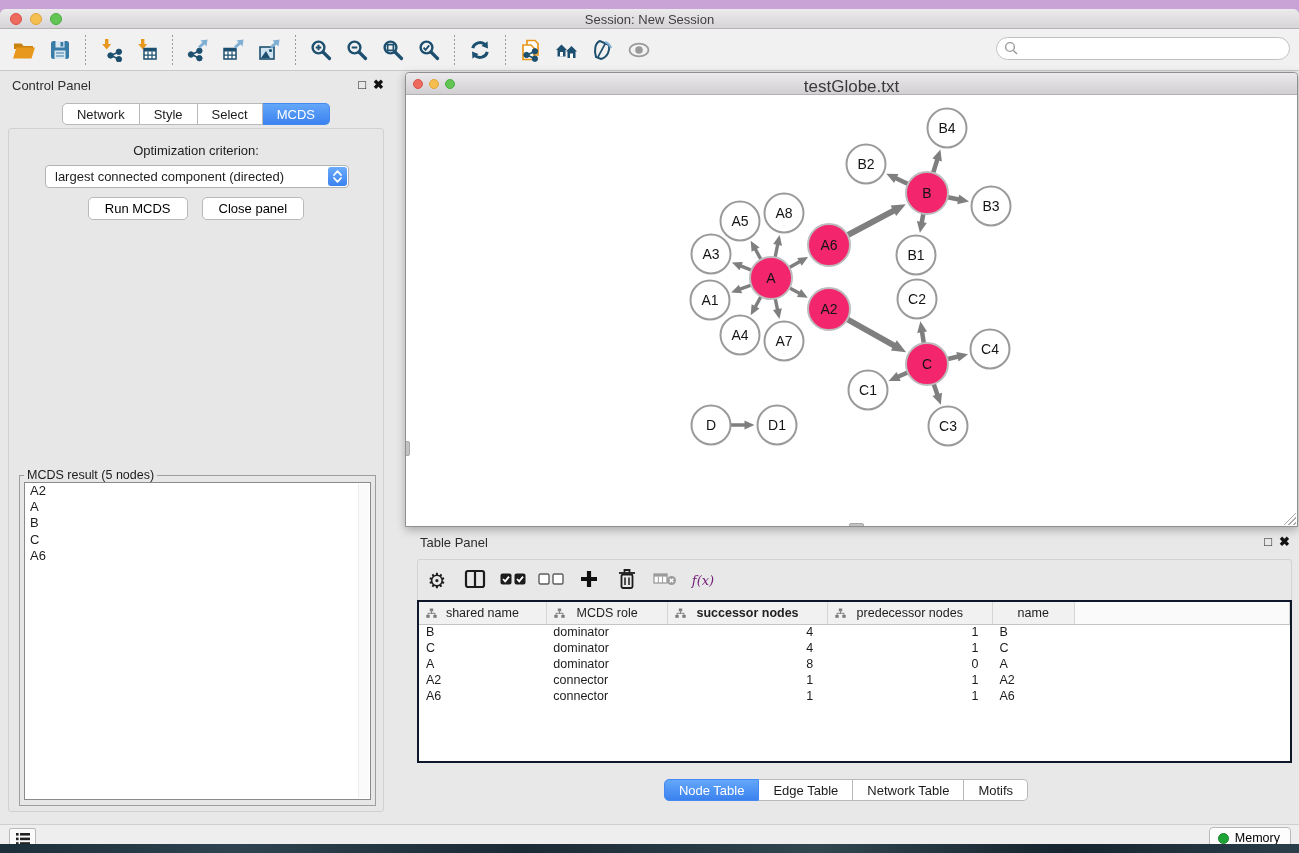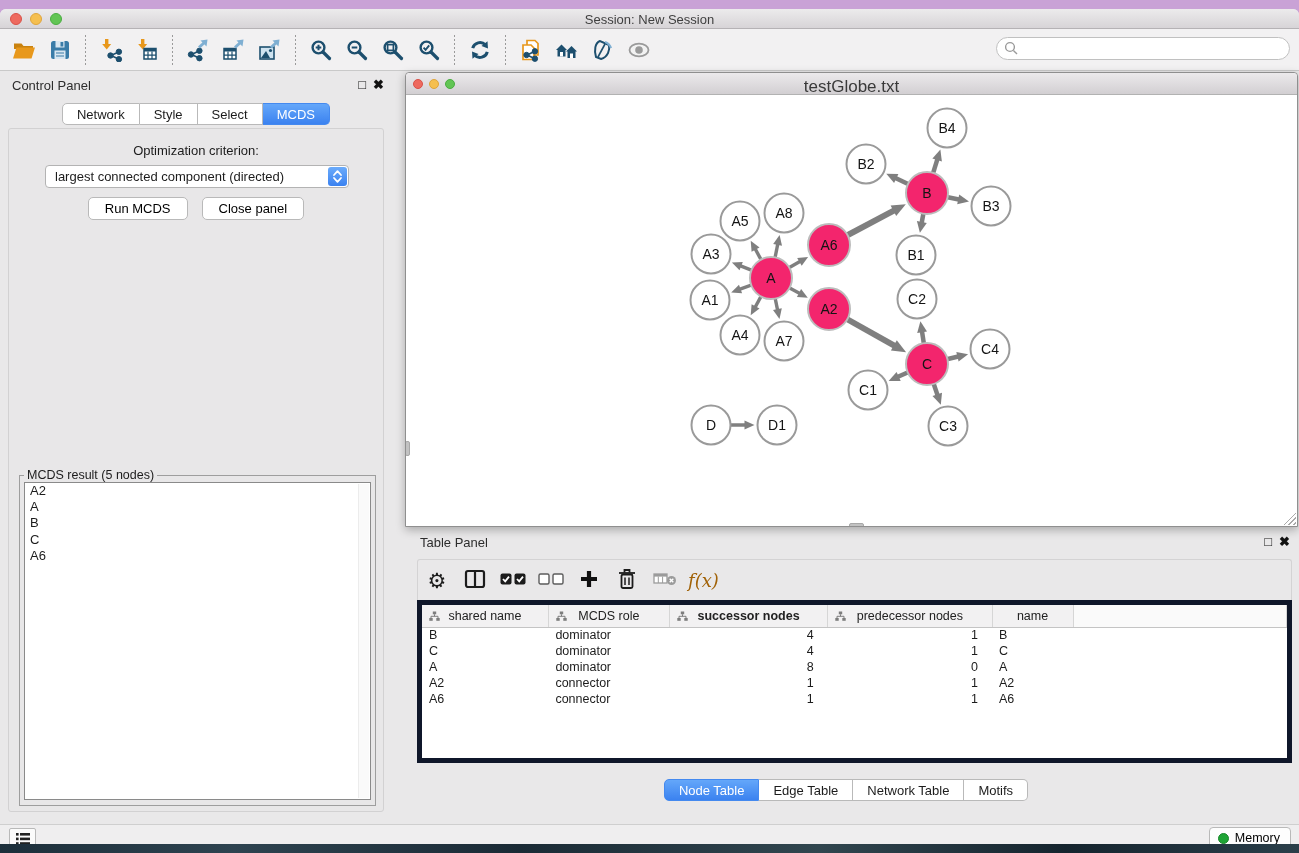--- a/index.html
+++ b/index.html
@@ -98,23 +98,23 @@
   .table-panel { position:absolute; left:393px; top:455px; right:0; bottom:0; }
   .tp-header { position:absolute; top:8px; left:27px; font-size:13px; color:#2d2d2d; }
   .tp-tools { position:absolute; top:7px; right:9px; display:flex; gap:7px; }
   .tp-tools span { font-size:13px; color:#111; }
   .tp-toolbar { position:absolute; top:32px; left:24px; right:7px; height:41px;
     background:#e9e8e9; border:1px solid #d4d3d4; border-bottom:none; border-radius:3px 3px 0 0;
     display:flex; align-items:center; }
   .tp-btn { background:none; border:none; height:36px; min-width:30px; margin:0 4px;
     display:flex; align-items:center; justify-content:center; }
   .tp-btn .glyph { font-size:21px; color:#1c1c1c; line-height:21px; }
-  .tp-btn .fx { font-family:"DejaVu Serif", serif; font-style:italic; font-size:18px; color:#a16207; }
+  .tp-btn .fx { font-family:"DejaVu Serif", serif; font-style:italic; font-size:13px; color:#701a75; }
   .tp-table { position:absolute; top:73px; left:24px; right:7px; bottom:64px;
-    background:#fff; border:5px solid #0f172a; overflow:hidden; }
+    background:#fff; border:2px solid #0f172a; overflow:hidden; }
   .tp-grid { border-collapse:collapse; table-layout:fixed; font-size:12.5px; }
   .tp-grid th { height:22px; background:#f2f1f2; border-bottom:1px solid #c4c4c4;
     border-right:1px solid #d6d6d6; font-weight:normal; font-size:12.5px; color:#222;
     text-align:center; position:relative; }
   .tp-grid th .hicon { position:absolute; left:7px; top:6px; }
   .tp-grid td { height:16px; padding:0 4px 0 7px; font-size:12.5px; white-space:nowrap; }
   .tp-grid td.num { text-align:right; padding-right:14px; }
   .tp-tabs { position:absolute; bottom:26px; left:0; right:0; display:flex; justify-content:center; }
   .statusbar { position:absolute; left:0; right:0; bottom:0; height:27px; background:#efeeef;
     border-top:1px solid #cfcfcf; }

